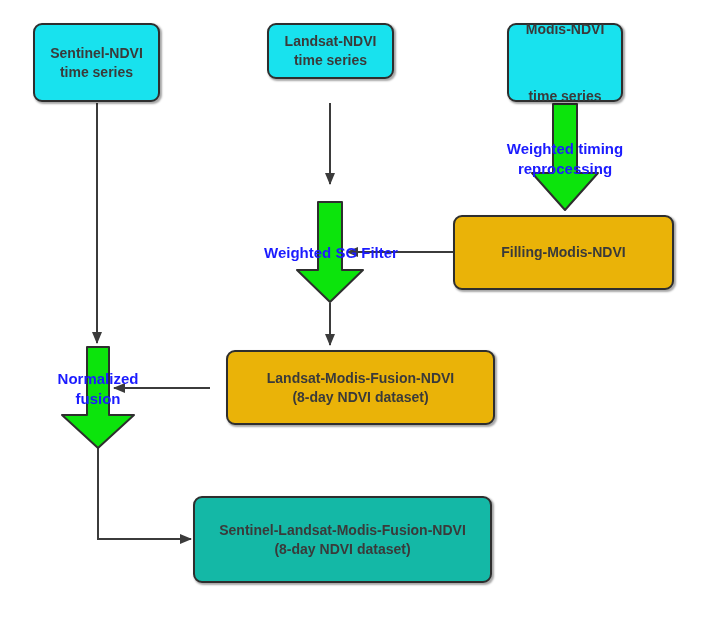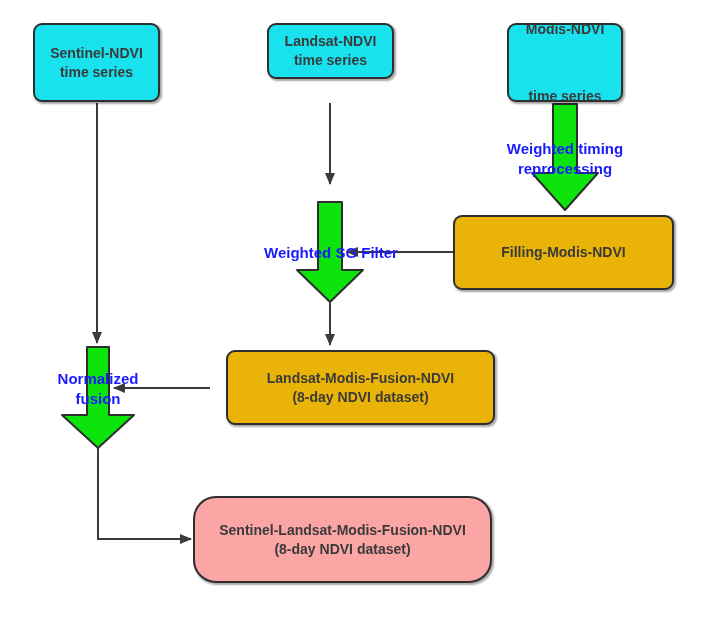--- a/index.html
+++ b/index.html
@@ -14,21 +14,21 @@
     position:absolute;z-index:2;
     border:2px solid #2e2e2e;border-radius:9px;
     display:flex;flex-direction:column;align-items:center;justify-content:center;
     font-weight:bold;font-size:14px;line-height:19px;color:#3a3a3a;
     text-align:center;
     box-shadow:1.5px 1.5px 2px rgba(0,0,0,0.35);
     box-sizing:border-box;
   }
   .node.cyan{background:#18e2ee;}
   .node.yellow{background:#eab308;}
-  .node.red{background:#fca5a5;border-radius:23px;}
+  .node.red{background:#14b8a6;}
   .edge-label{
     position:absolute;z-index:3;
     color:#1b1bff;font-weight:bold;font-size:15px;line-height:20px;
     text-align:center;
   }
   .edge-label span{display:block;}
 </style>
 </head>
 <body>
 

